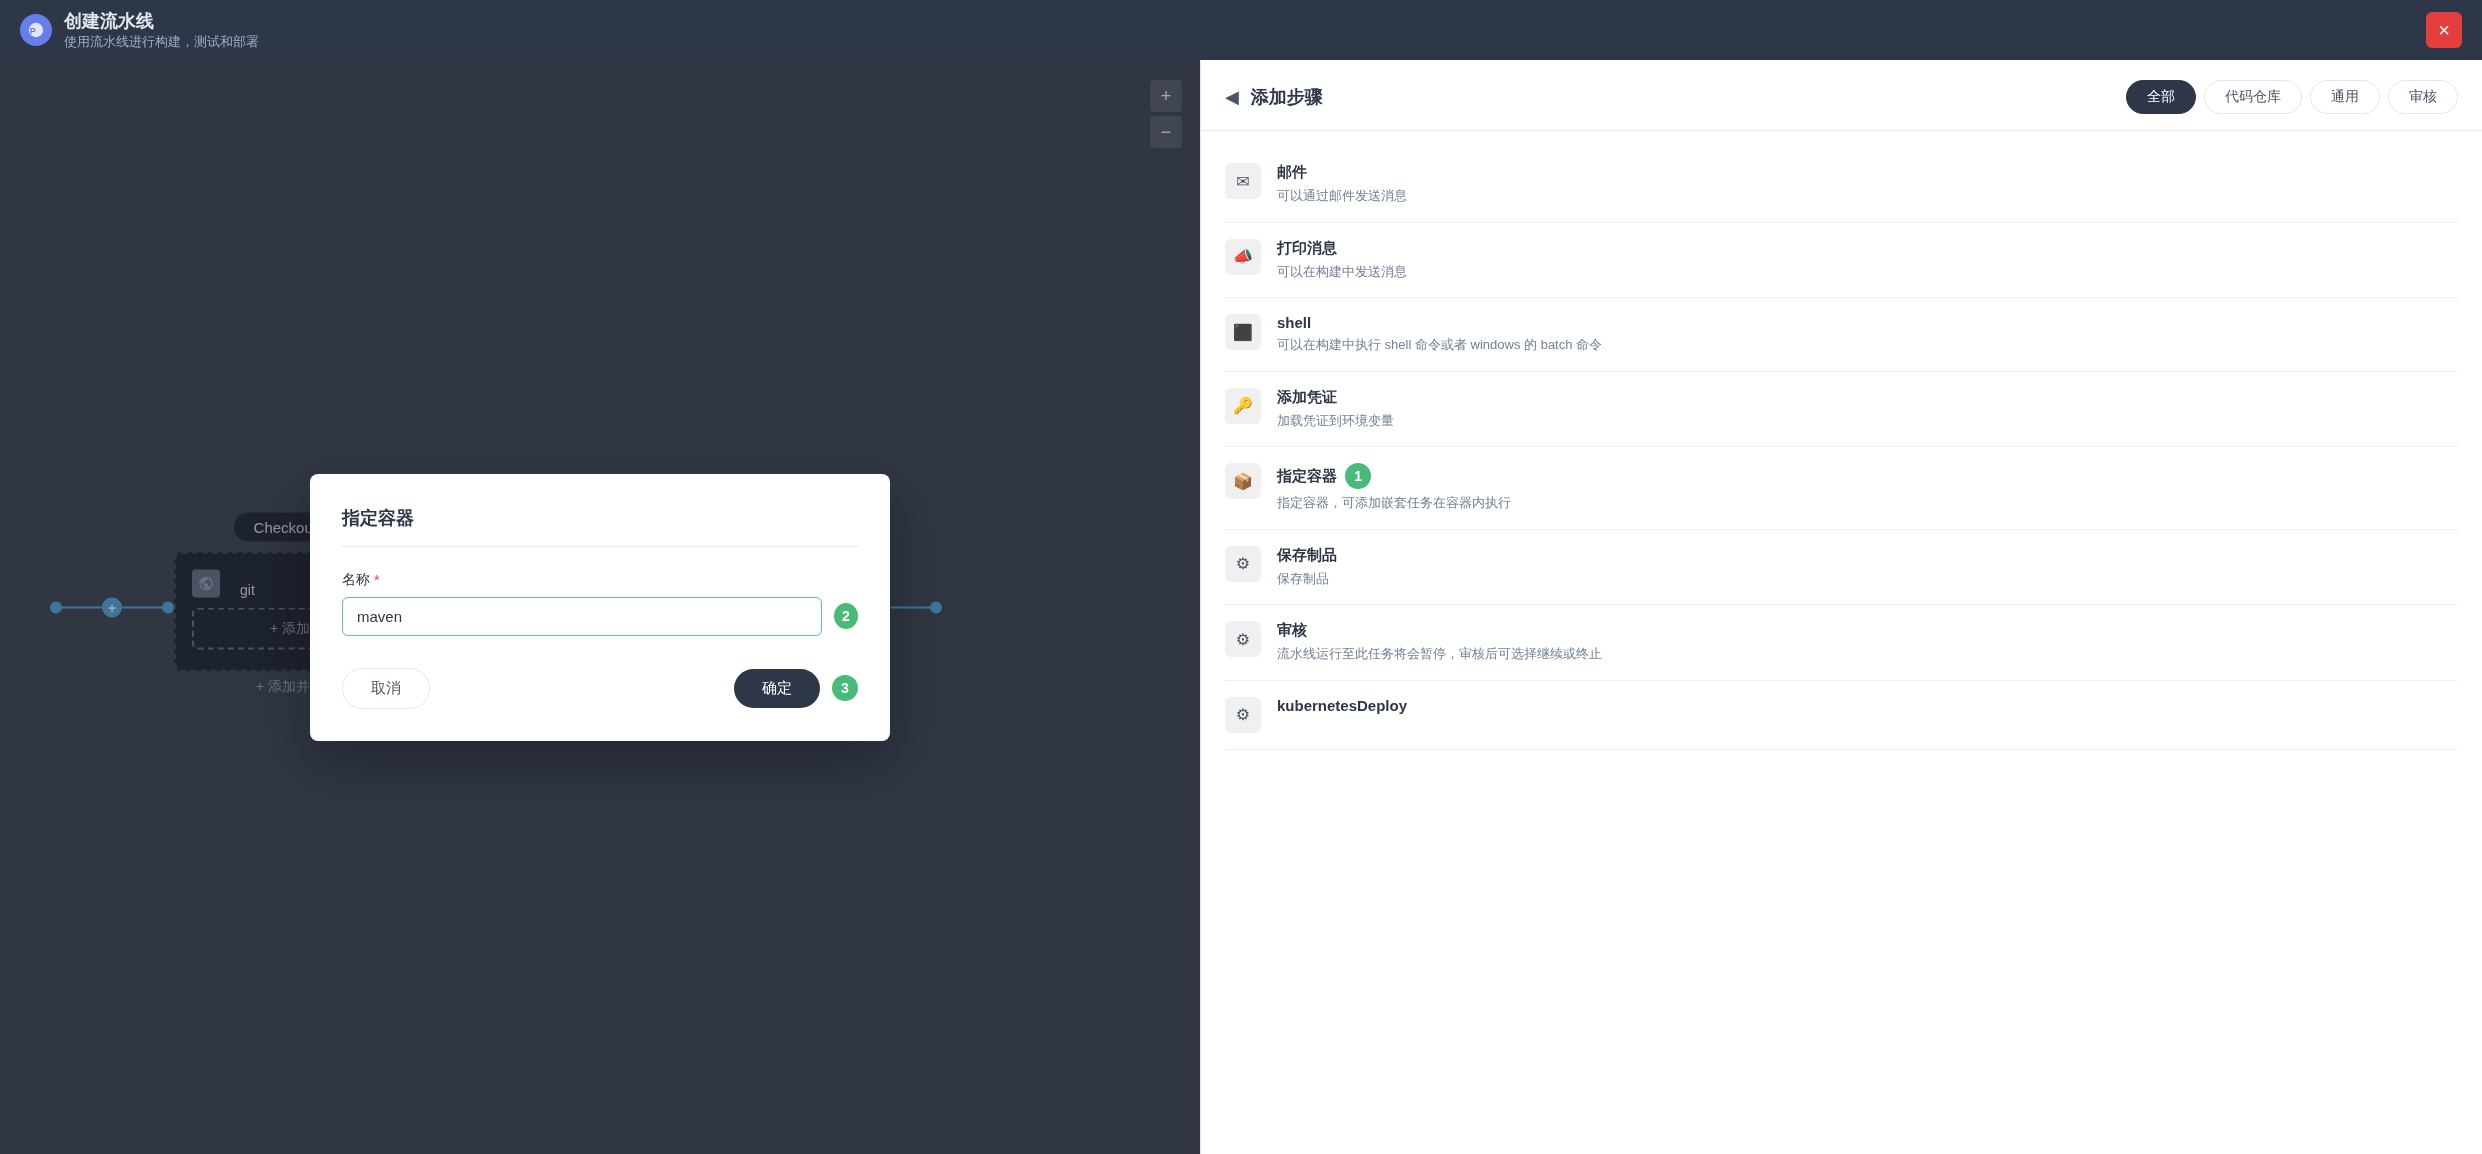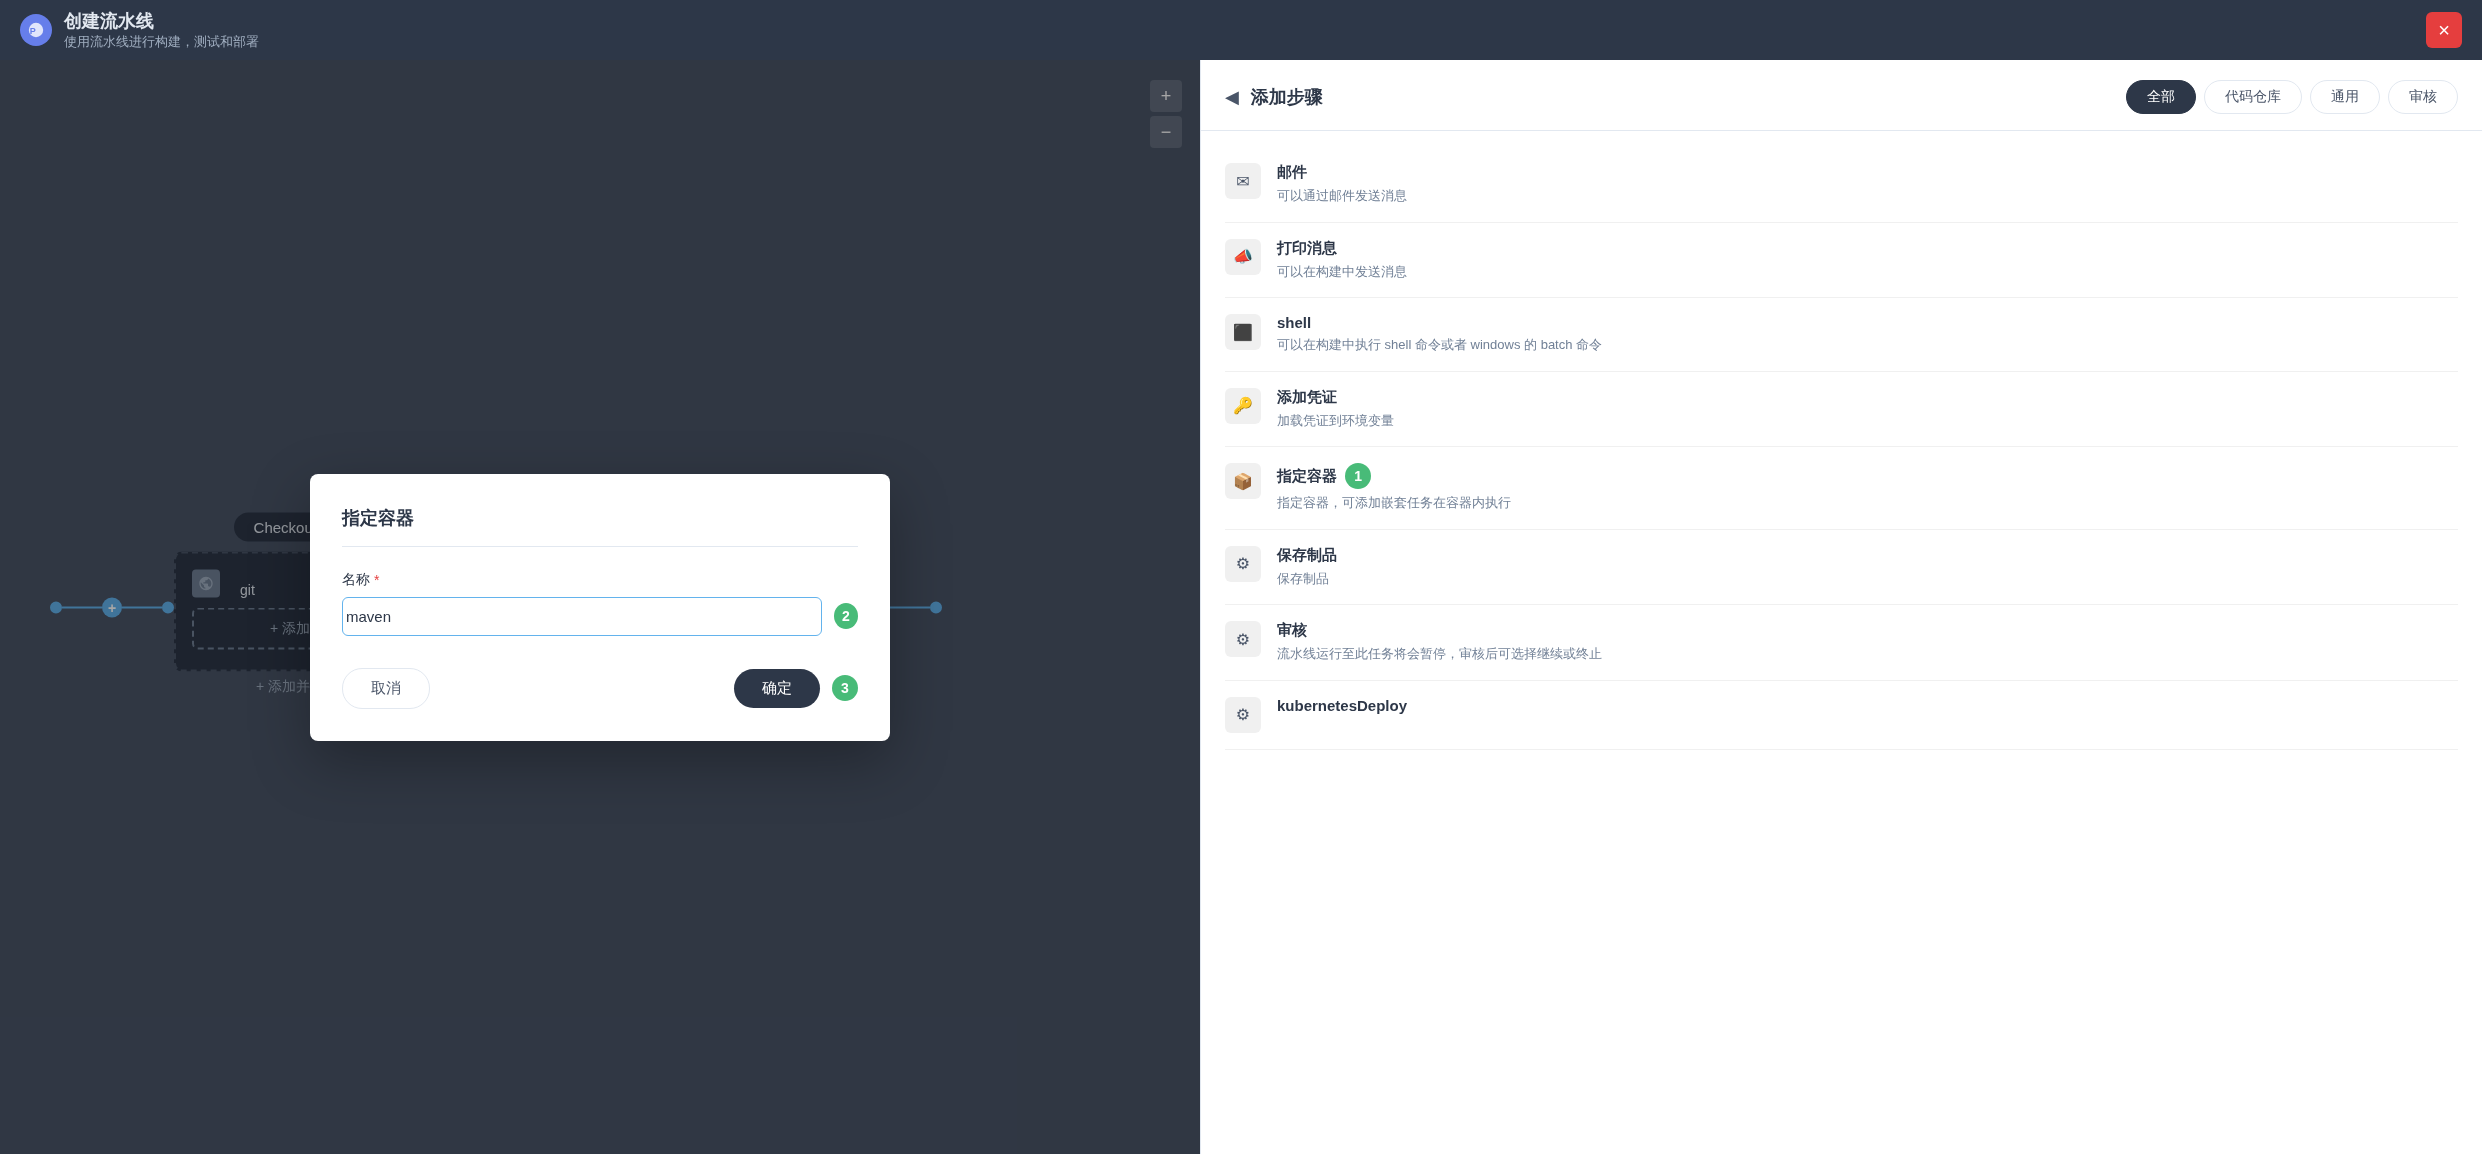--- a/index.html
+++ b/index.html
@@ -317,21 +317,21 @@
       margin-bottom: 8px;
       display: flex;
       align-items: center;
       gap: 4px;
     }
     .required { color: #e53e3e; }
     .form-input {
       width: 100%;
       border: 1.5px solid #63b3ed;
       border-radius: 6px;
-      padding: 10px 3px;
+      padding: 10px 14px;
       font-size: 15px;
       color: #2d3748;
       outline: none;
     }
     .modal-footer {
       display: flex;
       justify-content: space-between;
       gap: 12px;
       margin-top: 32px;
     }

